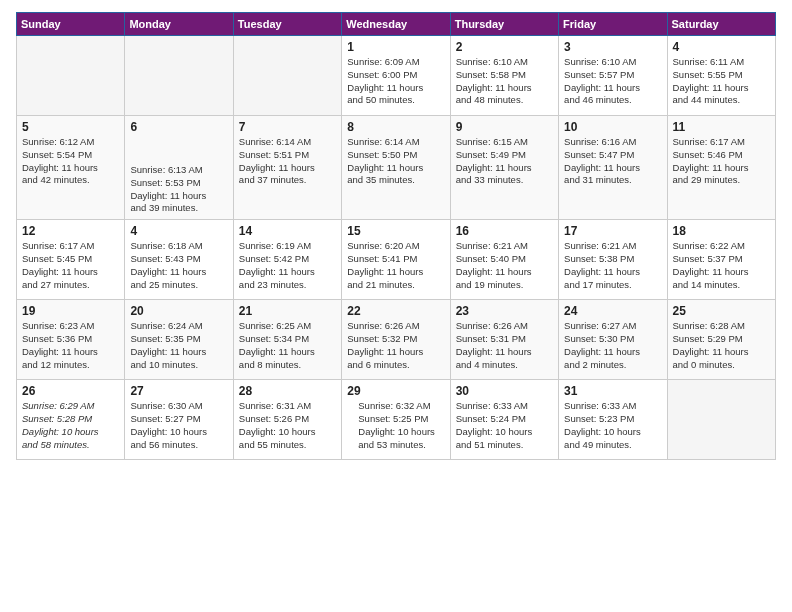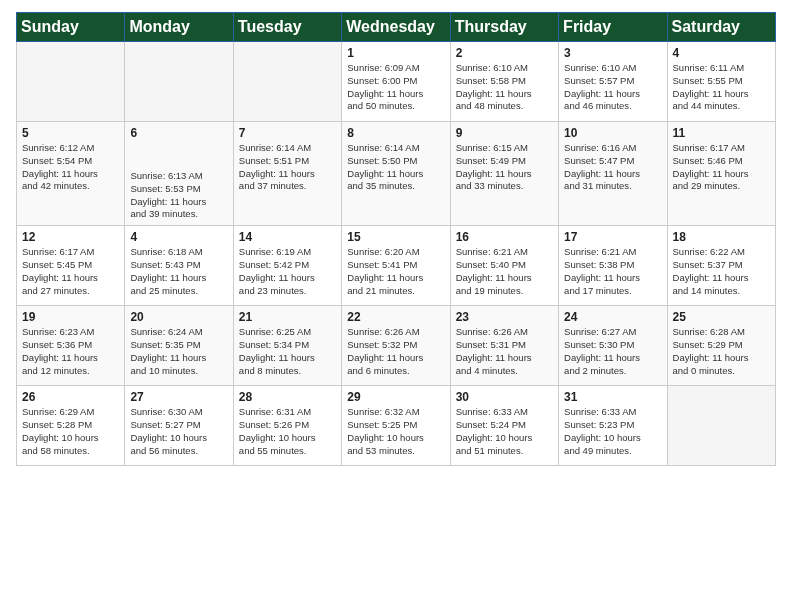--- a/index.html
+++ b/index.html
@@ -52,23 +52,23 @@
     .subtitle {
       font-size: 14px;
       color: #444;
     }
     .calendar {
       width: 100%;
       border-collapse: collapse;
       border: 1px solid #bbb;
     }
     .calendar th {
-      background: #14532d;
+      background: #701a75;
       color: #fff;
-      font-size: 16px;
+      font-size: 11px;
       font-weight: bold;
       padding: 5px 4px;
       text-align: left;
       border: 1px solid #2562a0;
     }
     .calendar td {
       vertical-align: top;
       border: 1px solid #ccc;
       padding: 4px 5px;
       width: calc(100% / 7);
@@ -296,42 +296,42 @@
             <span class="day-number">25</span>
             <div class="day-info" style="white-space: pre-line;">Sunrise: 6:28 AM
 Sunset: 5:29 PM
 Daylight: 11 hours
 and 0 minutes.</div>
           </td>
         </tr>
         <tr>
           <td>
             <span class="day-number">26</span>
-            <div class="day-info" style="white-space: pre-line;">Sunrise: 6:29 AM
+            <div class="day-info" style="white-space: pre-line; font-style: italic;">Sunrise: 6:29 AM
 Sunset: 5:28 PM
 Daylight: 10 hours
 and 58 minutes.</div>
           </td>
           <td>
             <span class="day-number">27</span>
             <div class="day-info" style="white-space: pre-line;">Sunrise: 6:30 AM
 Sunset: 5:27 PM
 Daylight: 10 hours
 and 56 minutes.</div>
           </td>
           <td>
             <span class="day-number">28</span>
             <div class="day-info" style="white-space: pre-line;">Sunrise: 6:31 AM
 Sunset: 5:26 PM
 Daylight: 10 hours
 and 55 minutes.</div>
           </td>
           <td>
             <span class="day-number">29</span>
-            <div class="day-info" style="white-space: pre-line;">Sunrise: 6:32 AM
+            <div class="day-info" style="white-space: pre-line; margin-left: 11px;">Sunrise: 6:32 AM
 Sunset: 5:25 PM
 Daylight: 10 hours
 and 53 minutes.</div>
           </td>
           <td>
             <span class="day-number">30</span>
             <div class="day-info" style="white-space: pre-line;">Sunrise: 6:33 AM
 Sunset: 5:24 PM
 Daylight: 10 hours
 and 51 minutes.</div>

